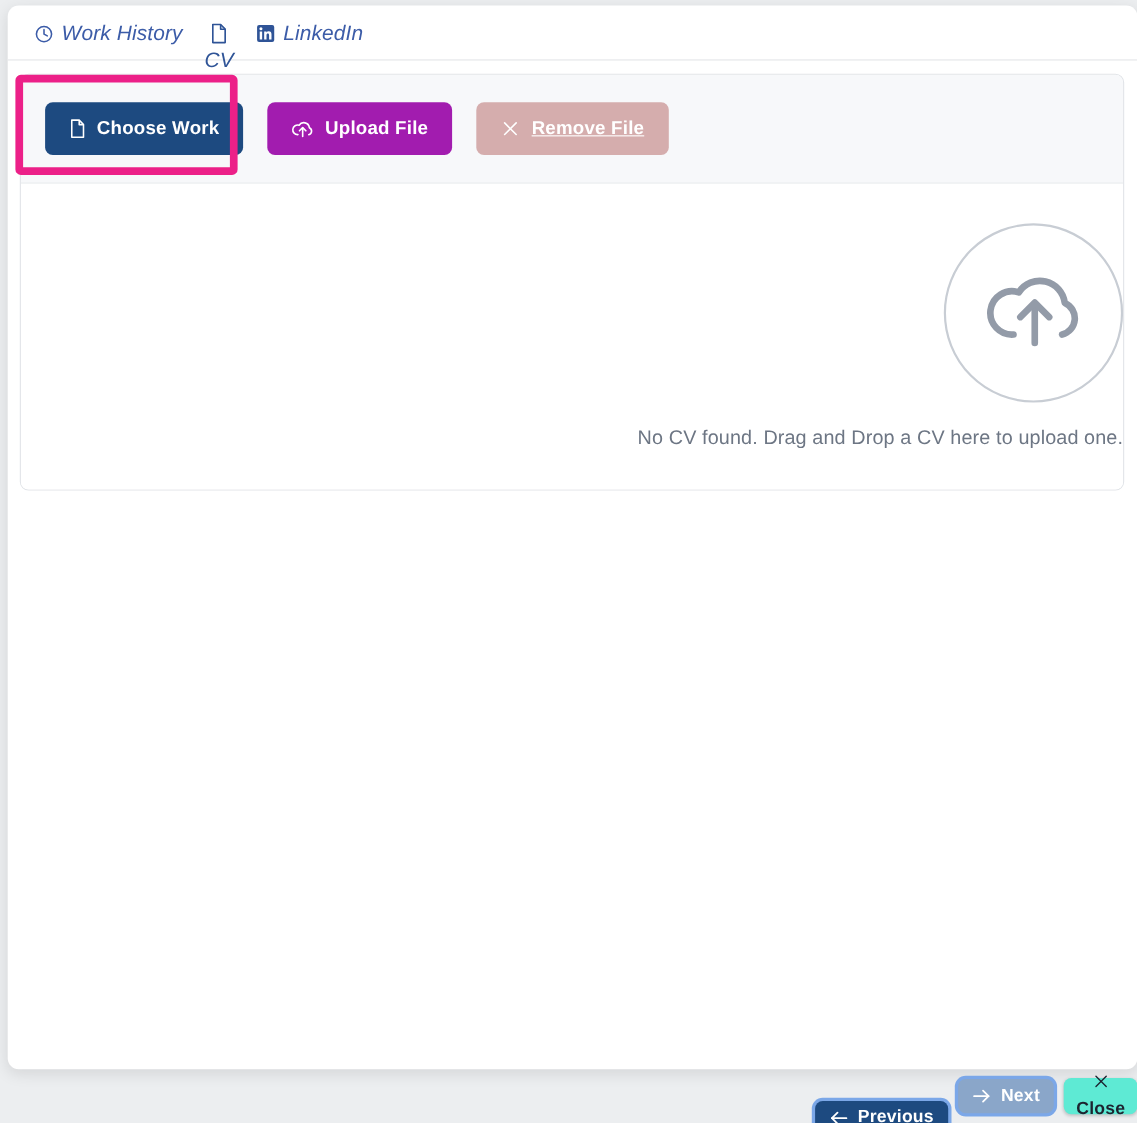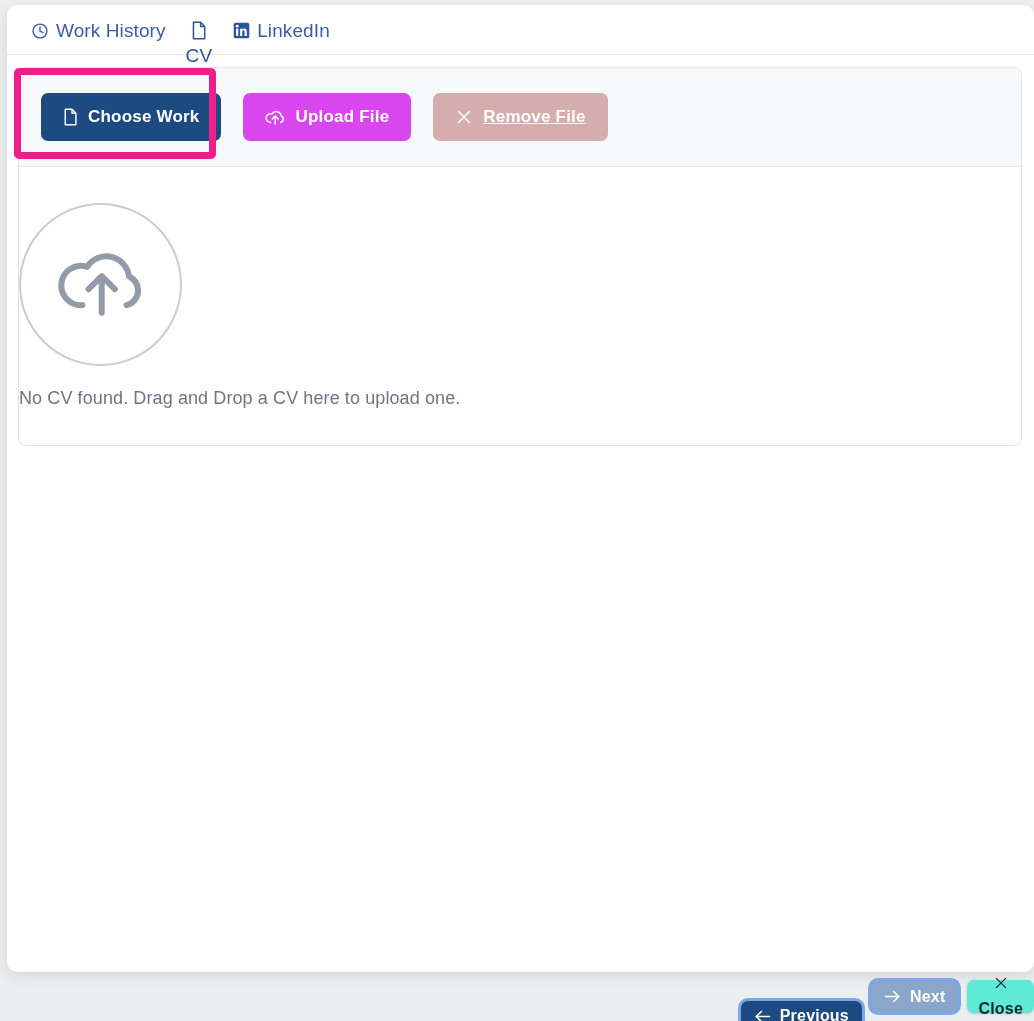--- a/index.html
+++ b/index.html
@@ -36,20 +36,21 @@
     top: 0;
     right: 0;
     height: 50px;
     border-bottom: 1px solid #e3e5e8;
     box-sizing: border-box;
     display: flex;
     align-items: flex-start;
     padding-left: 14px;
     padding-top: 16px;
     gap: 0px;
+    font-style: italic;
   }
   .tab {
     display: flex;
     align-items: center;
     gap: 7px;
     padding: 0 10px 11px 10px;
     font-size: 19px;
     color: #3c5ca8;
     cursor: pointer;
     position: relative;
@@ -116,21 +117,21 @@
     font-size: 17px;
     font-weight: bold;
     color: #ffffff;
     cursor: pointer;
     white-space: nowrap;
     font-family: "Liberation Sans", sans-serif;
     letter-spacing: 0.2px;
   }
   .btn svg { display: block; flex: 0 0 auto; }
   #choose-file-btn { background: #1d4a80; }
-  #upload-file-btn { background: #d946ef; cursor: default; }
+  #upload-file-btn { background: #a21caf; cursor: default; }
   #remove-file-btn { background: #d5adad; cursor: default; text-decoration: underline; }
 
   
   #choose-file-highlight {
     position: absolute;
     left: 14px;
     top: 68px;
     width: 202px;
     height: 91px;
     border: 7px solid #ec2088;
@@ -138,21 +139,21 @@
     box-sizing: border-box;
     pointer-events: none;
     z-index: 40;
   }
 
   
   #cv-dropzone {
     height: 278px;
     display: flex;
     flex-direction: column;
-    align-items: flex-start;
+    align-items: flex-end;
     justify-content: center;
     gap: 22px;
     background: #ffffff;
   }
   #upload-circle {
     width: 163px;
     height: 163px;
     border: 2px solid #c8cdd4;
     border-radius: 50%;
     display: flex;

